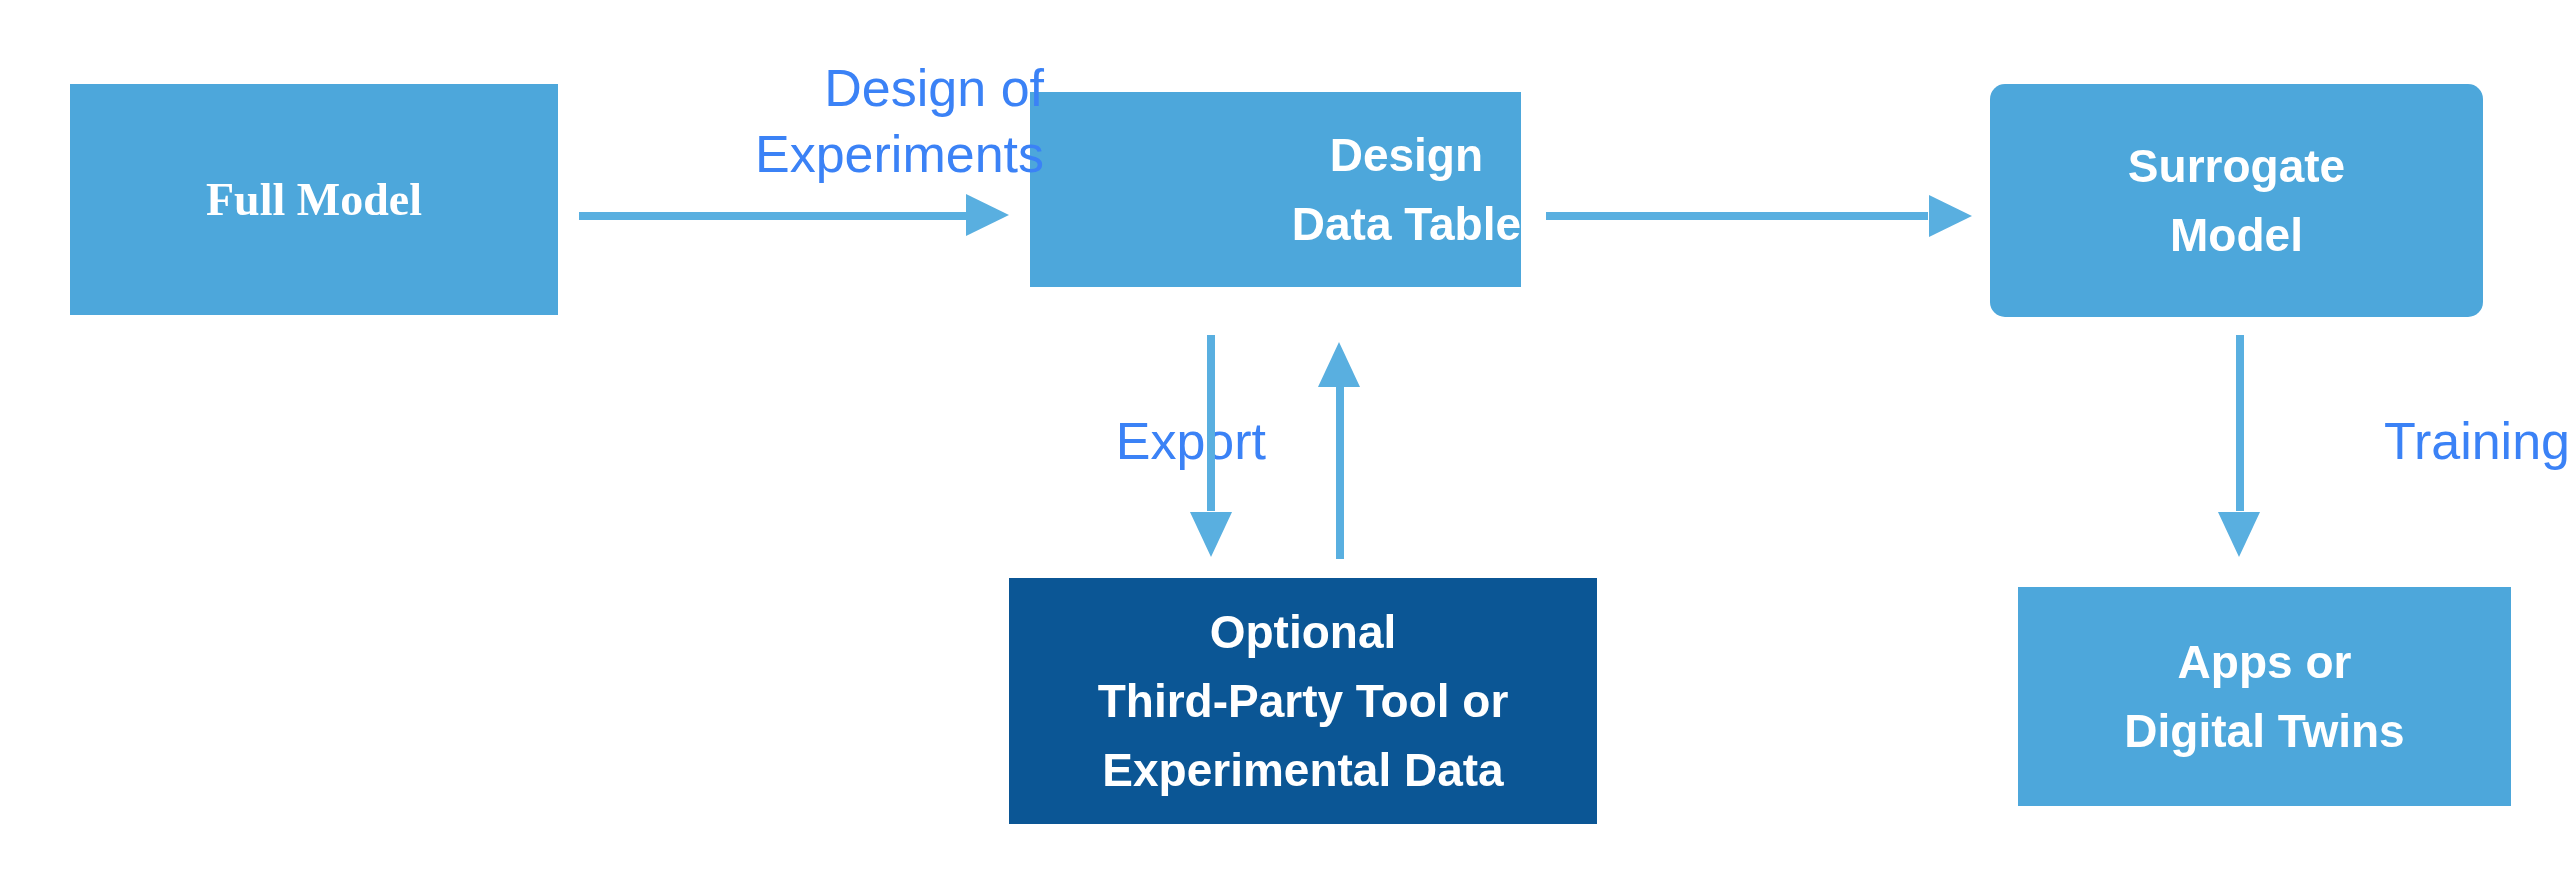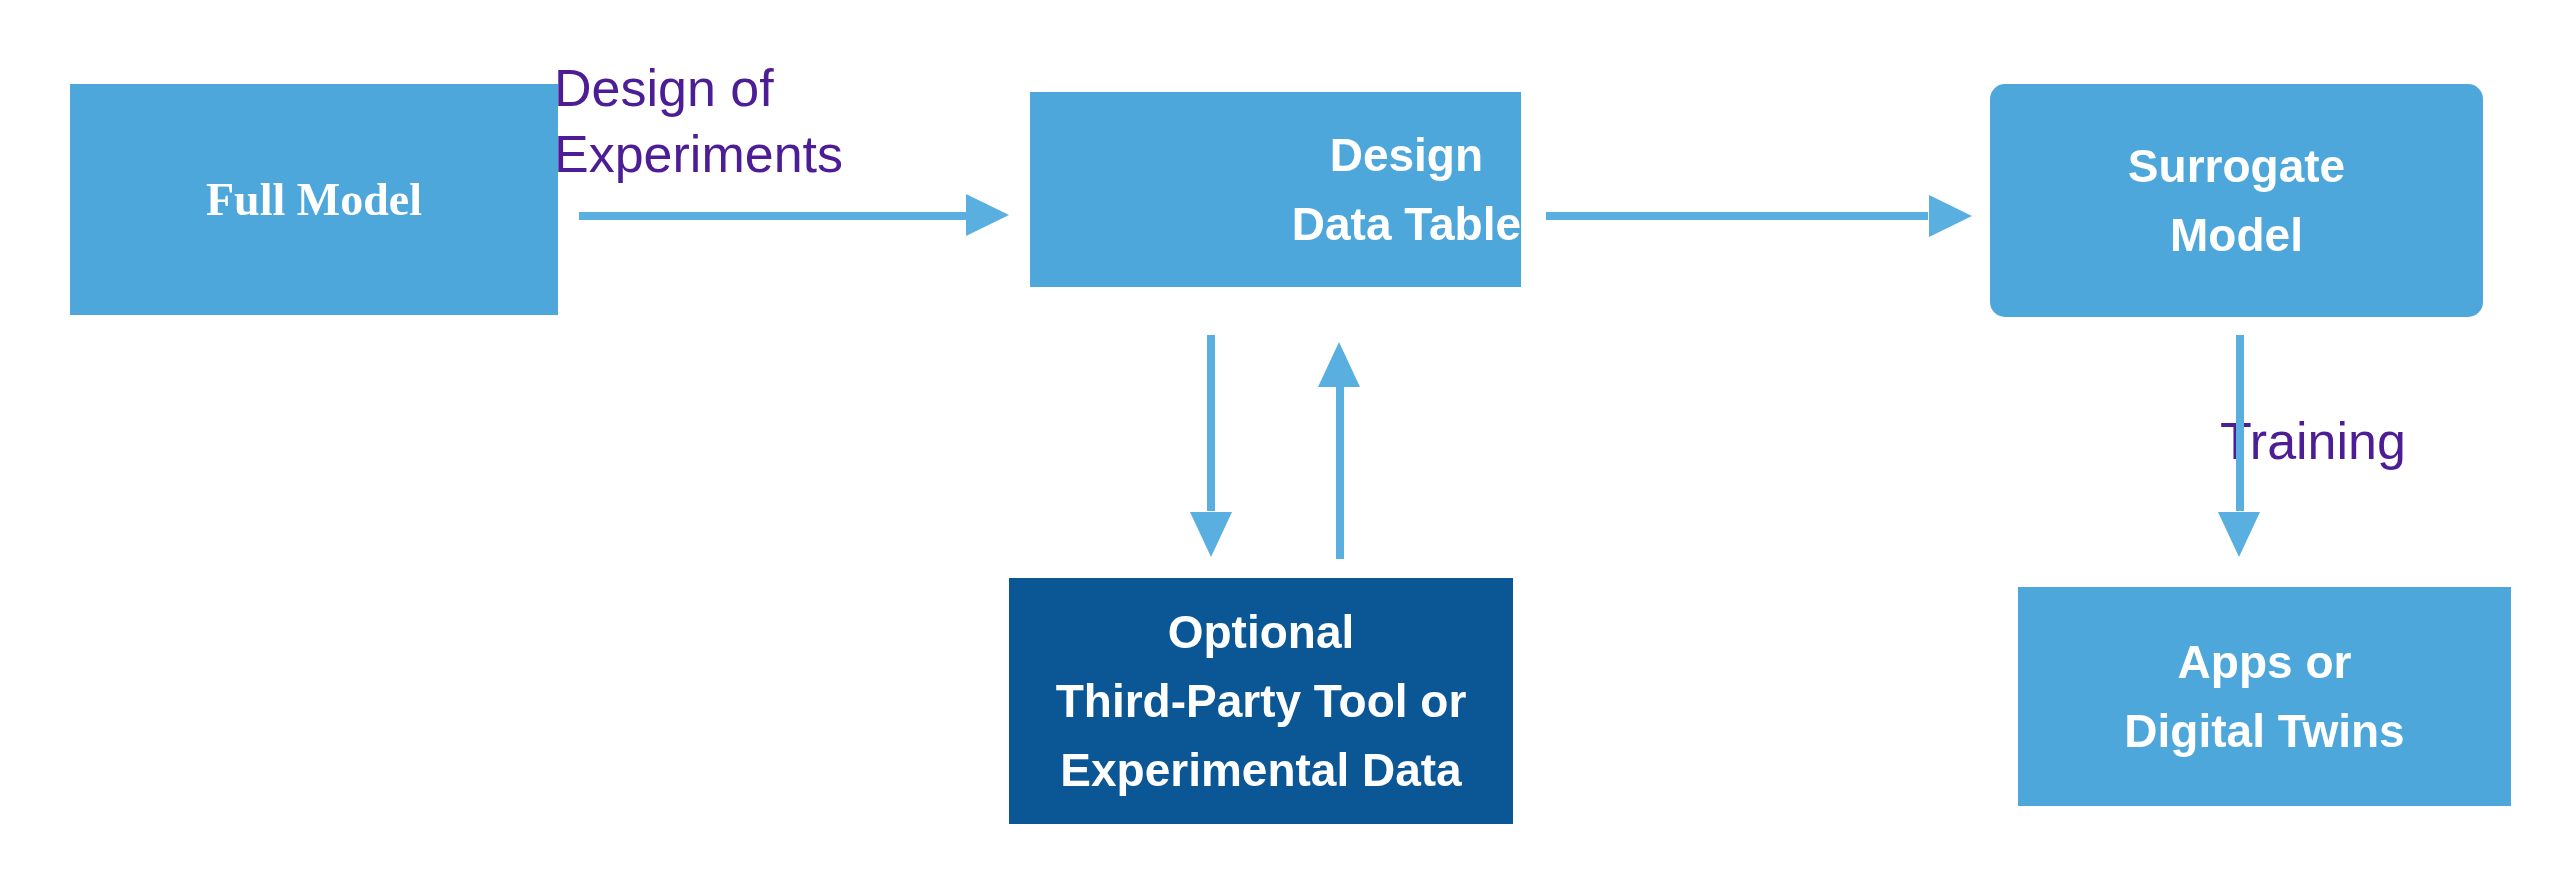--- a/index.html
+++ b/index.html
@@ -24,30 +24,30 @@
     font-size: 46px;
     line-height: 69px;
     white-space: pre-line;
   }
   .node--light { background: #4DA7DB; }
   .node--dark  { background: #0B5695; }
 
   .node--full-model      { left: 70px;  top: 84px; width: 488px; height: 231px; font-family: Liberation Serif, serif; }
   .node--design-table    { left: 1030px; top: 92px; width: 491px; height: 195px; justify-content: flex-end; }
   .node--surrogate       { left: 1990px; top: 84px; width: 493px; height: 233px; border-radius: 15px; }
-  .node--optional        { left: 1009px; top: 578px; width: 504px; height: 246px; justify-content: center; }
+  .node--optional        { left: 1009px; top: 578px; width: 588px; height: 246px; justify-content: center; }
   .node--apps            { left: 1990px; top: 587px; width: 493px; height: 219px; margin-left: 28px; }
 
   
   .edge-label {
     position: absolute;
-    color: #4c1d95;
+    color: #3b82f6;
     font-size: 52px;
     line-height: 66px;
-    text-align: left;
+    text-align: right;
     white-space: pre-line;
   }
   .edge-label--doe      { left: 554px;  top: 55px;  width: 490px; }
   .edge-label--training { left: 1549px; top: 128px; width: 420px; }
   .edge-label--export   { left: 916px; top: 408px; width: 350px; }
   .edge-label--import   { left: 1296px; top: 408px; width: 350px; }
   .edge-label--evaluate { left: 2220px; top: 408px; width: 350px; }
 
   
   .shaft-h { position: absolute; height: 7.7px; background: #59AFE0; }
@@ -112,20 +112,21 @@
 
   <div class="node node--light node--apps">
     <span>Apps or
 Digital Twins</span>
   </div>
 
   <div class="edge-label edge-label--doe">Design of
 Experiments</div>
 
 
+  <div class="edge-label edge-label--export">Export</div>
 
 
   <div class="edge-label edge-label--evaluate">Training</div>
 
   <div class="arrow arrow--doe">
     <div class="shaft-h"></div>
     <div class="head head--right"></div>
   </div>
 
   <div class="arrow arrow--training">

